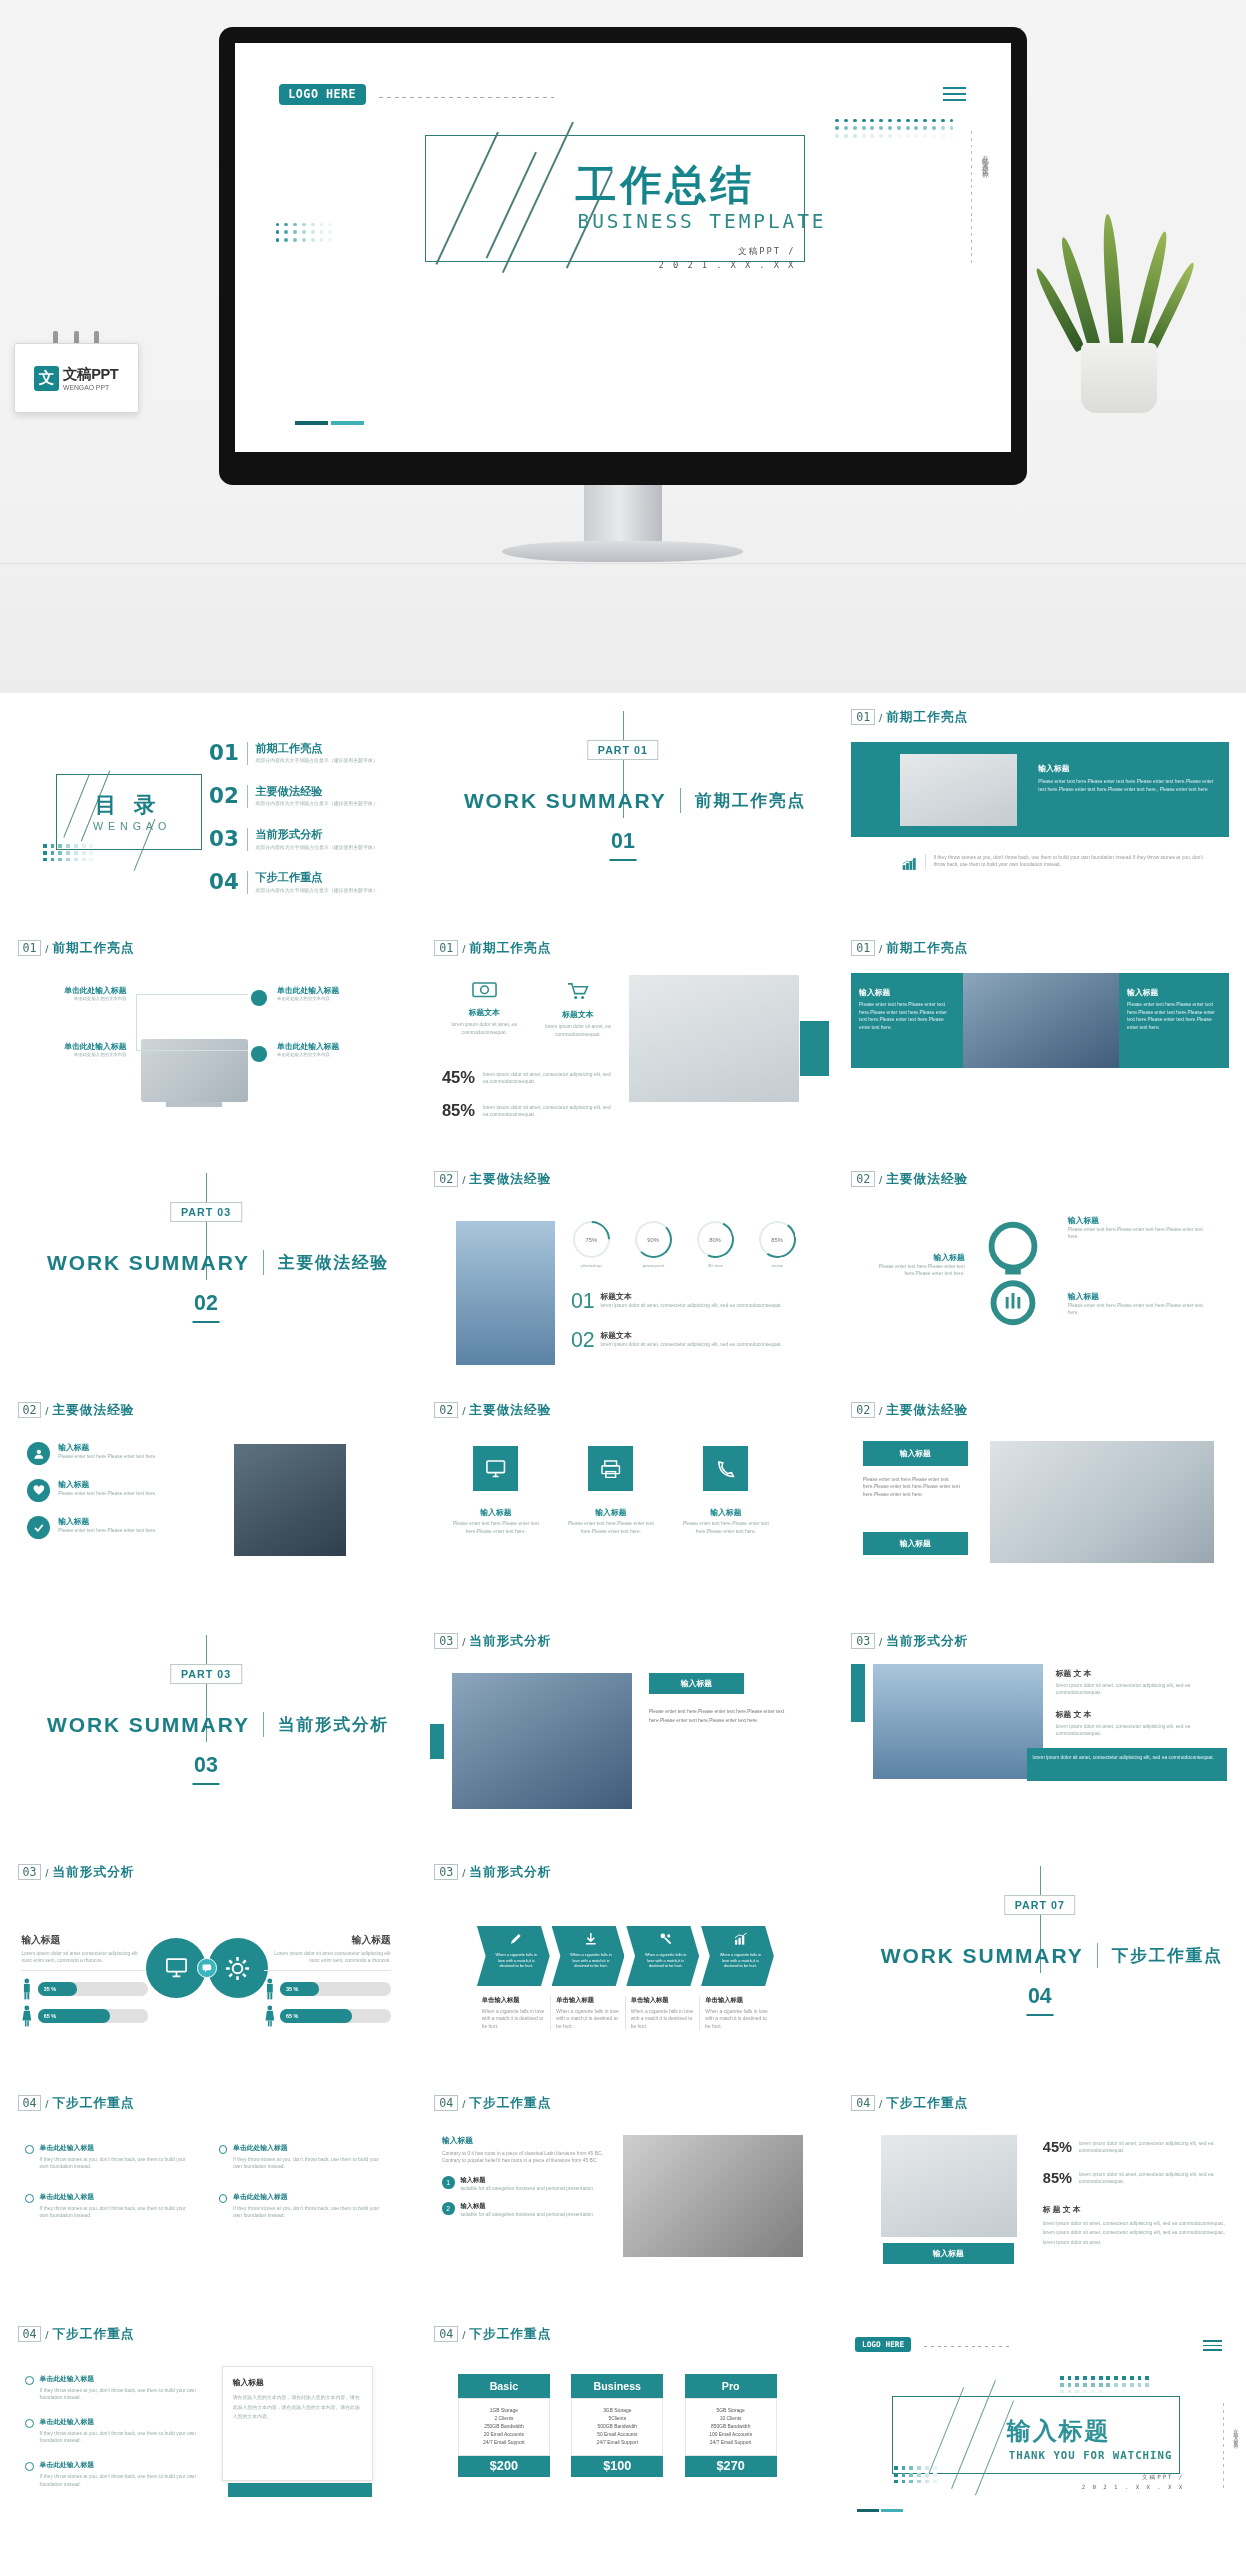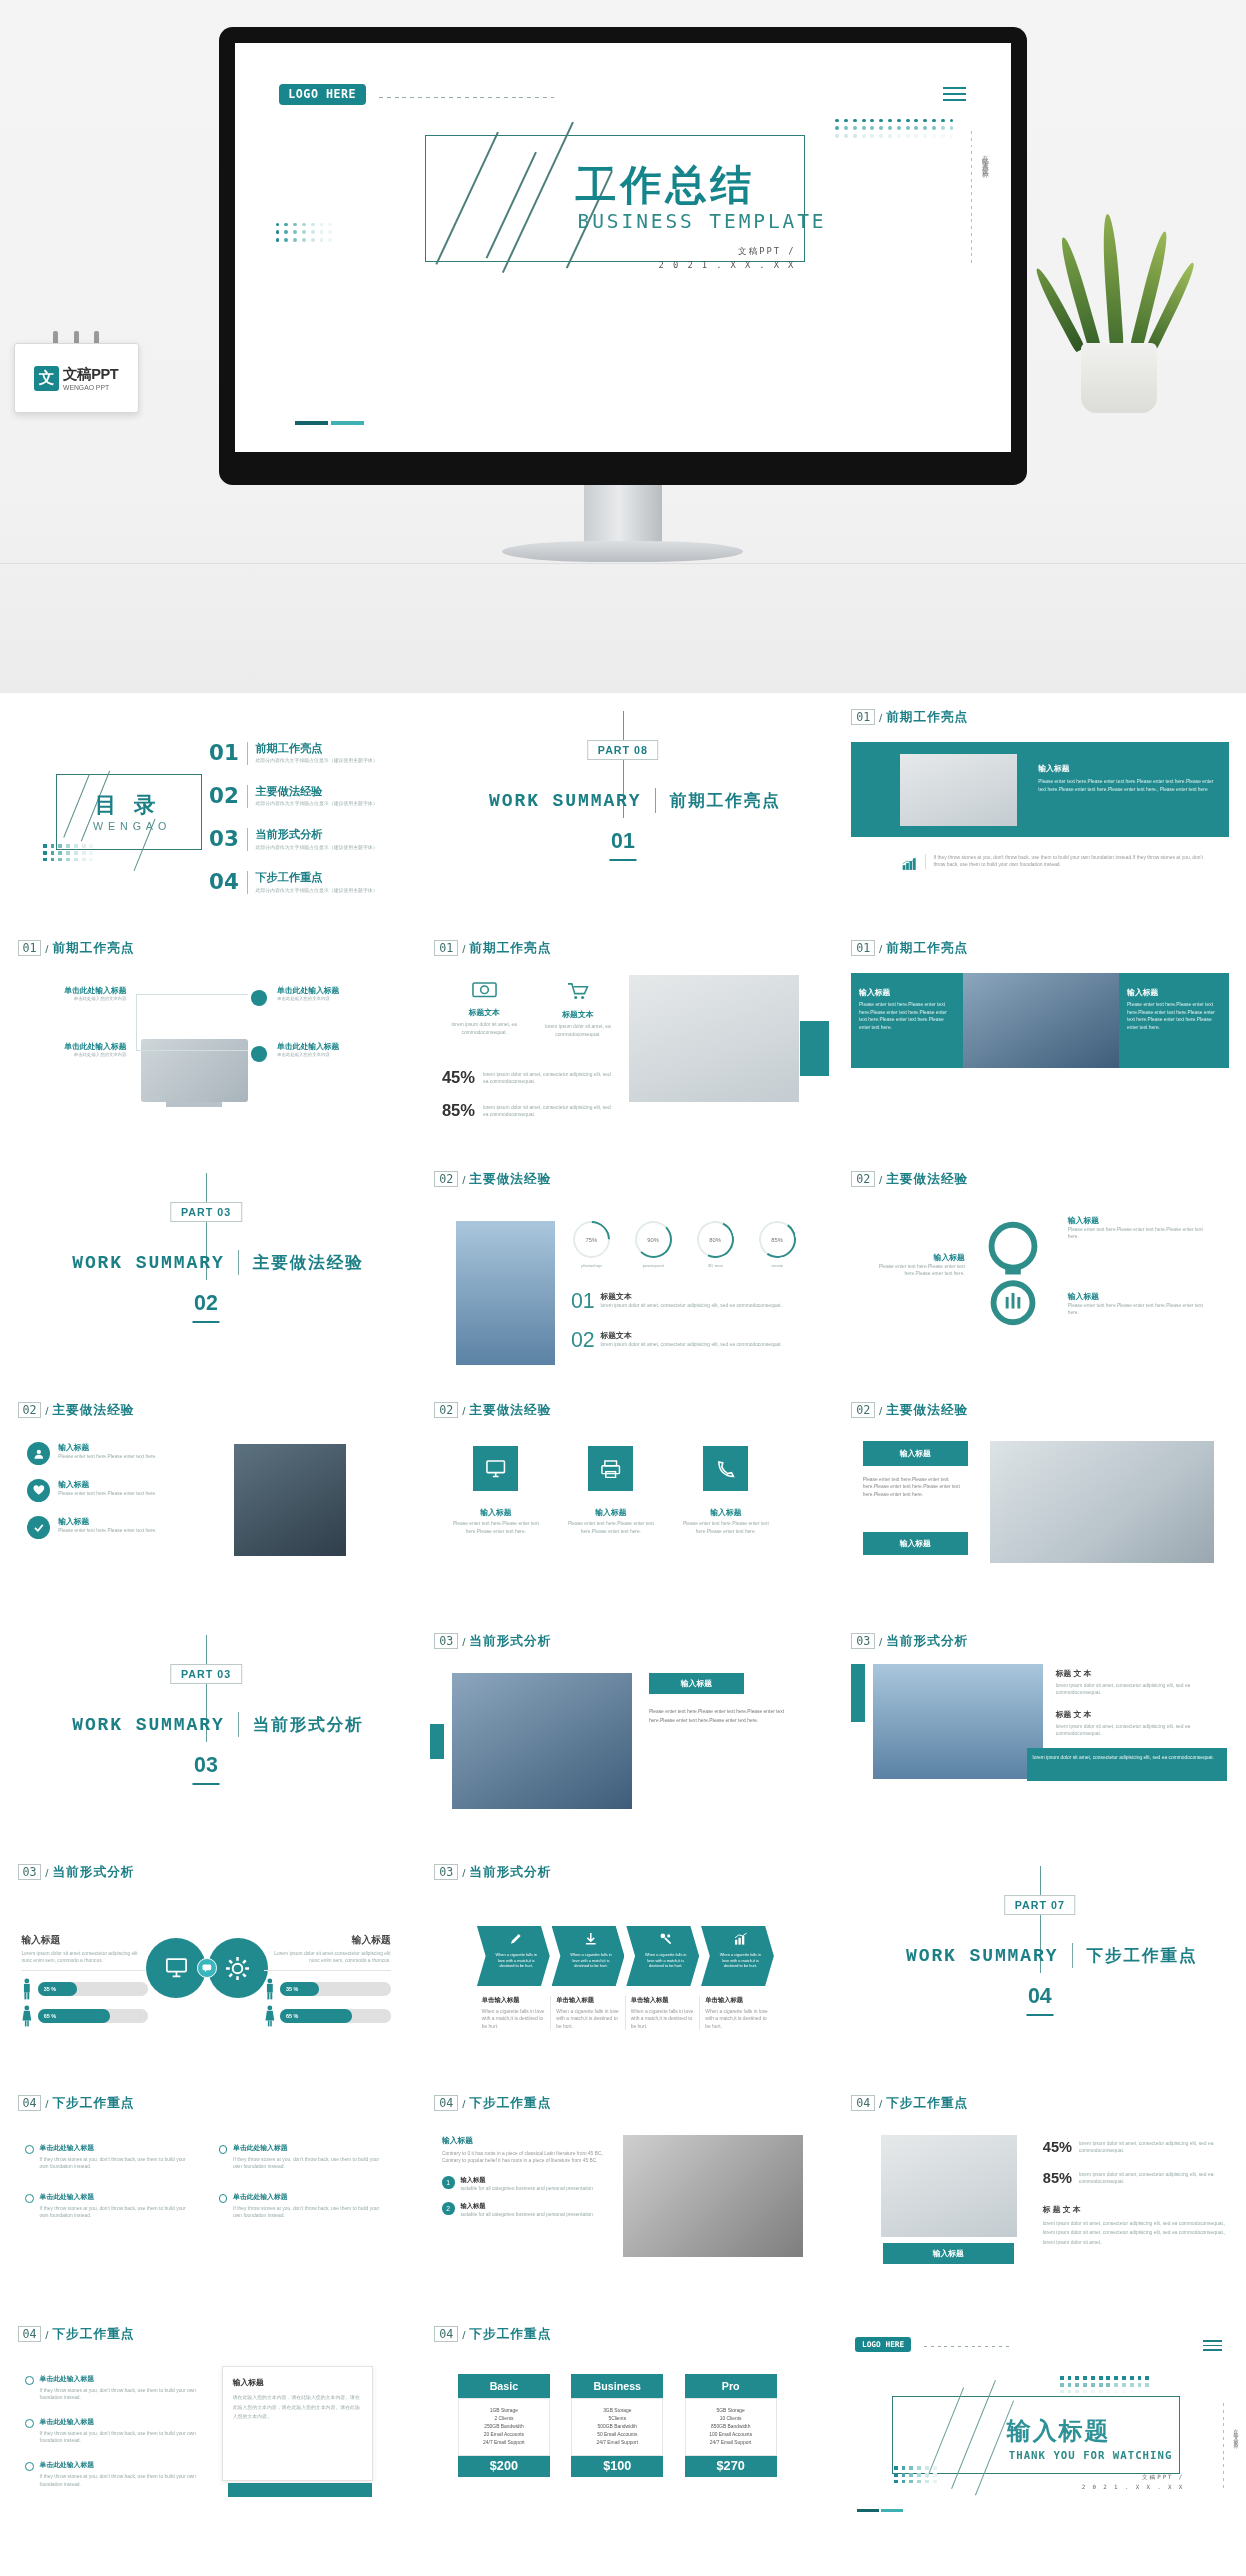--- a/index.html
+++ b/index.html
@@ -121,22 +121,22 @@
   .toc-bar { width:1px; background:#9bc0bd; align-self:stretch; }
   .toc-t { font-size:11.2px; font-weight:bold; color:#1c7f86; line-height:1.2; }
   .toc-d { font-size:4.9px; color:#9aa; margin-top:2.9px; line-height:1.3; }
 
   
   .sec-vline { position:absolute; left:50%; top:17.5px; width:1px; height:107px; background:#5f9b97;}
   .sec-part { position:absolute; left:50%; top:47px; transform:translateX(-50%);
      border:1px solid #bcc9c7; background:#fff; padding:2.9px 9.7px; font-size:10.7px; font-weight:bold;
      color:#1c7f86; letter-spacing:1px;}
   .sec-main { position:absolute; left:0; right:0; top:95px; display:flex; align-items:center; justify-content:center; gap:13.6px;}
-  .sec-en { font-size:18px; font-weight:bold; color:#1c7f86; letter-spacing:1.9px;
-     font-family:Liberation Mono, monospace;padding-left:24px;}
+  .sec-en { font-size:21px; font-weight:bold; color:#1c7f86; letter-spacing:1.9px;
+     font-family:Liberation Sans, sans-serif;padding-left:24px;}
   .sec-div { width:1px; height:25px; background:#7aa8a4; }
   .sec-cn { font-size:16.6px; font-weight:bold; color:#1c7f86; letter-spacing:1.9px; }
   .sec-num { position:absolute; left:50%; top:136px; transform:translateX(-50%);
      font-size:21.4px; font-weight:bold; color:#1c7f86; }
   .sec-ul { position:absolute; left:50%; top:166px; transform:translateX(-50%);
      width:27px; height:1.9px; background:#1c7f86;}
 
   
   .ph { background:linear-gradient(135deg,#cfd6da,#a9b4bb); }
   .ph2 { background:linear-gradient(140deg,#dde3e6,#b9c4cb 60%,#9aa7b0); }
@@ -390,21 +390,21 @@
           <div>
             <div class="toc-t">下步工作重点</div>
             <div class="toc-d">此部分内容作为文字排版占位显示（建议使用主题字体）</div>
           </div>
         </div>
       </div>
     </div>
 
     <div class="slide mid">
       <div class="sec-vline"></div>
-      <div class="sec-part">PART 08</div>
+      <div class="sec-part">PART 01</div>
       <div class="sec-main">
         <div class="sec-en">WORK SUMMARY</div>
         <div class="sec-div"></div>
         <div class="sec-cn">前期工作亮点</div>
       </div>
       <div class="sec-num">01</div>
       <div class="sec-ul"></div>
     </div>
 
     <div class="slide">

